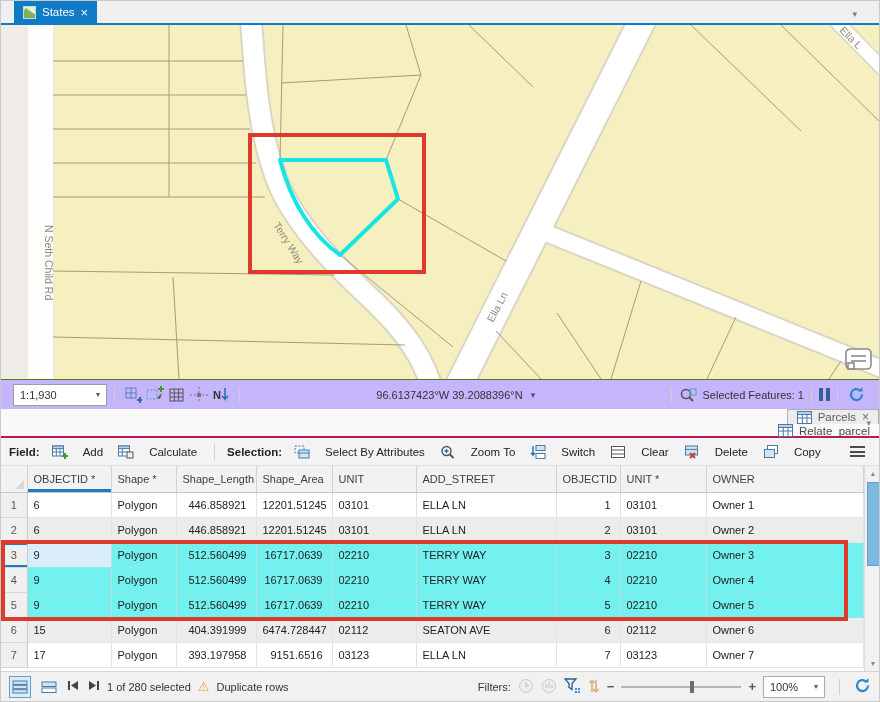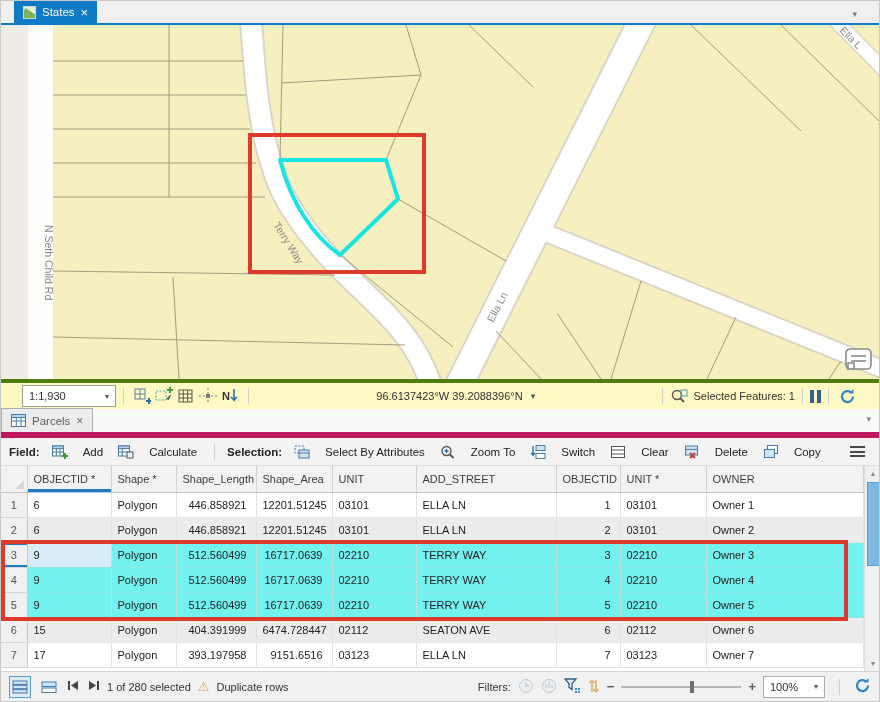--- a/index.html
+++ b/index.html
@@ -13,33 +13,33 @@
   .doc-tab .thumb::before { content:""; position:absolute; left:-3px; top:4px; width:14px; height:12px; background:#7fb35a; transform:rotate(35deg); }
   .doc-tab .close { color:#fff; font-size:13px; line-height:1; cursor:pointer; }
   .doc-tabs .overflow { position:absolute; right:22px; bottom:4px; color:#7a7a7a; font-size:9px; }
   .doc-accent { height:2px; background:#0f7ac5; }
 
   
   .map { height:354px; position:relative; background:#f6efc0; }
   .map svg { display:block; }
 
   
-  .map-bar { height:30px; background:#fef9c3; border-top:4px solid #4d7c0f; display:flex; align-items:center; padding:0 21px; font-size:11px; color:#333; }
+  .map-bar { height:30px; background:#c4b5fd; border-top:1px solid #4d7c0f; display:flex; align-items:center; padding:0 12px; font-size:11px; color:#333; }
   .scale-combo { width:94px; height:22px; background:#fff; border:1px solid #9d9d9d; display:flex; align-items:center; justify-content:space-between; padding:0 6px; }
   .scale-combo .caret { color:#555; font-size:8px; }
   .vsep { width:1px; height:16px; background:#cfcfcf; margin:0 7px; flex:none; }
   .mb-ic { width:22px; height:20px; display:flex; align-items:center; justify-content:center; flex:none; }
   .coord-zone { flex:1; display:flex; align-items:center; justify-content:center; gap:8px; color:#333; }
   .coord-zone .caret { font-size:9px; color:#555; }
   .selfeat { display:flex; align-items:center; gap:5px;justify-content:center; }
   .pause { display:flex; gap:3px; }
   .pause i { width:4px; height:13px; background:#33608d; }
 
   
-  .tbl-tabs { height:29px; background:#f9f9f9; border-bottom:6px solid #be185d; display:flex; align-items:flex-end; padding-left:0; position:relative; }
+  .tbl-tabs { height:29px; background:#f9f9f9; border-bottom:2px solid #be185d; display:flex; align-items:flex-end; padding-left:0; position:relative;flex-direction:column; }
   .t-tab { height:24px; display:flex; align-items:center; gap:6px; padding:0 9px; font-size:11.5px; color:#4a4a4a; }
   .t-tab.active { background:#ececec; border:1px solid #aeaeae; border-bottom:none; color:#5d5d5d; }
   .t-tab .close { color:#6a6a6a; font-size:12px; }
   .tbl-tabs .overflow { position:absolute; right:8px; bottom:8px; color:#888; font-size:9px; }
 
   
   .tbl-toolbar { height:28px; background:#f3f3f3; border-bottom:1px solid #dedede; display:flex; align-items:center; padding:0 8px; font-size:11.5px; color:#222; gap:5px; }
   .tt-label { font-weight:bold; margin-right:2px; }
   .tt-btn { display:flex; align-items:center; gap:15px; padding:2px 5px; cursor:pointer; }
   .burger { margin-left:auto; margin-right:6px; cursor:pointer; }
@@ -238,20 +238,30 @@
     <div class="t-tab active">
       <svg width="15" height="13" viewBox="0 0 15 13">
           <rect x="0.5" y="0.5" width="14" height="12" fill="#fff" stroke="#4a7ba6"></rect>
           <rect x="0.5" y="0.5" width="14" height="3" fill="#b8d4ea" stroke="#4a7ba6"></rect>
           <line x1="0.5" y1="7" x2="14.5" y2="7" stroke="#4a7ba6"></line>
           <line x1="5.3" y1="3.5" x2="5.3" y2="12.5" stroke="#4a7ba6"></line>
           <line x1="10" y1="3.5" x2="10" y2="12.5" stroke="#4a7ba6"></line>
         </svg>
       <span>Parcels</span>
       <span class="close">×</span>
+    </div>
+    <div class="t-tab">
+      <svg width="15" height="13" viewBox="0 0 15 13">
+          <rect x="0.5" y="0.5" width="14" height="12" fill="#fff" stroke="#4a7ba6"></rect>
+          <rect x="0.5" y="0.5" width="14" height="3" fill="#b8d4ea" stroke="#4a7ba6"></rect>
+          <line x1="0.5" y1="7" x2="14.5" y2="7" stroke="#4a7ba6"></line>
+          <line x1="5.3" y1="3.5" x2="5.3" y2="12.5" stroke="#4a7ba6"></line>
+          <line x1="10" y1="3.5" x2="10" y2="12.5" stroke="#4a7ba6"></line>
+        </svg>
+      <span>Relate_parcel</span>
     </div>
     <span class="overflow">▾</span>
   </div>
 
   <div class="tbl-toolbar">
     <span class="tt-label">Field:</span>
     <span class="tt-btn">
       <svg width="16" height="14" viewBox="0 0 16 14">
           <rect x="0.5" y="1" width="11" height="10" fill="#fff" stroke="#4a7ba6"></rect>
           <rect x="0.5" y="1" width="11" height="2.6" fill="#b8d4ea" stroke="#4a7ba6"></rect>

